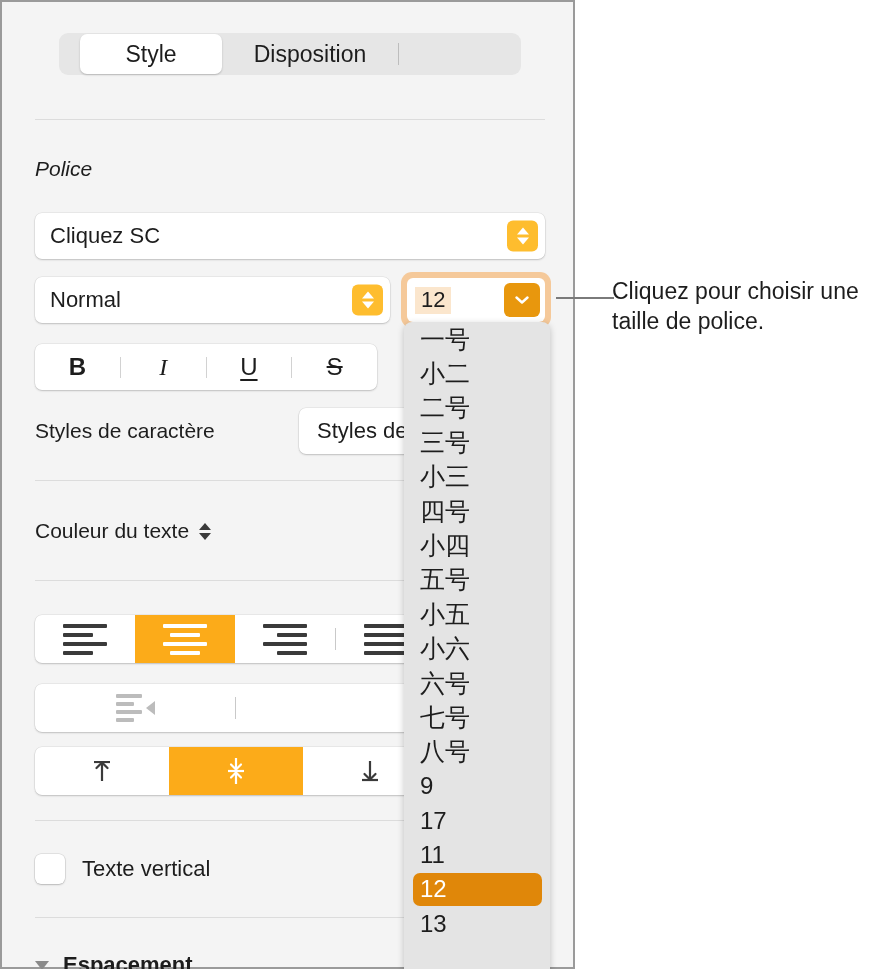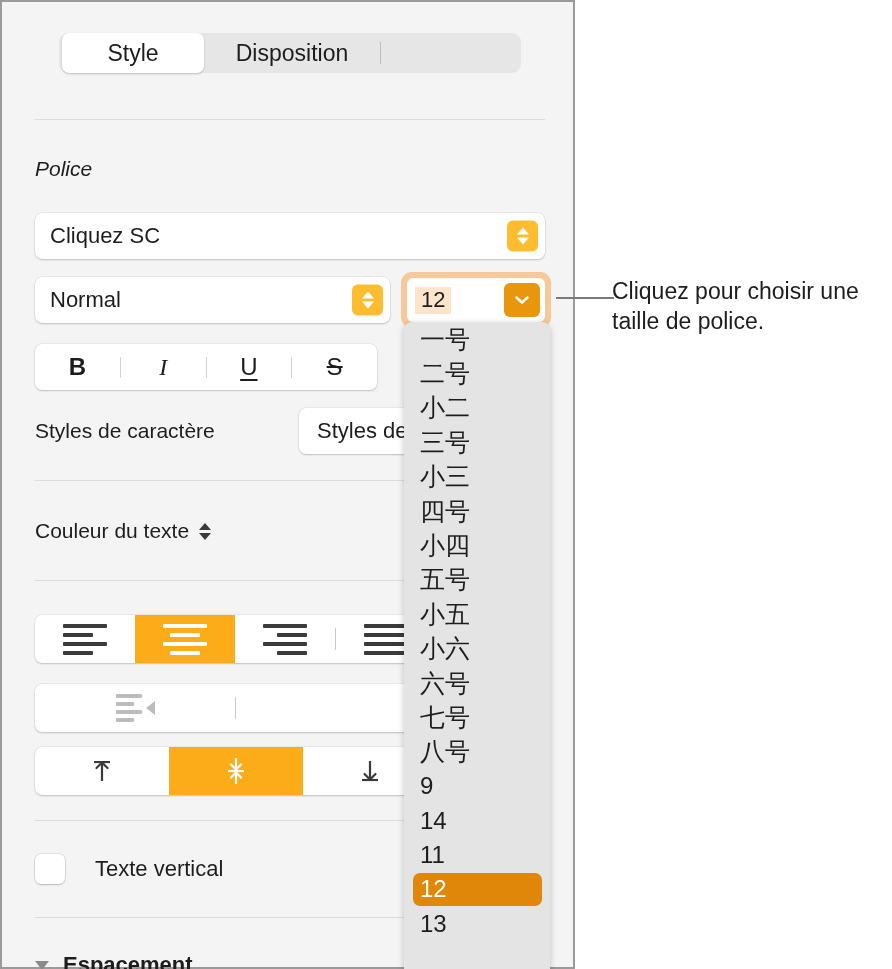--- a/index.html
+++ b/index.html
@@ -30,21 +30,21 @@
 
   
   .tabbar {
     position: absolute;
     left: 57px; top: 31px;
     width: 462px; height: 40px;
     background: #e6e6e6;
     border-radius: 9px;
     display: flex;
     align-items: center;
-    padding: 3px;
+    padding: 21px;
   }
   .tab {
     flex: 0 0 auto;
     height: 40px;
     display: flex; align-items: center; justify-content: center;
     font-size: 23px;
     color: #1d1d1d;
     border-radius: 7px;
     position: relative;
   }
@@ -219,21 +219,21 @@
 
   .valign-row { left: 33px; top: 745px; width: 402px; height: 48px; }
   .valign-row .seg { width: 170px; }
 
   
   .lines { display: flex; flex-direction: column; gap: 5px; }
   .lines b { display: block; height: 4px; background: #3a3a3a; border-radius: 1px; }
   .seg.on .lines b { background: #ffffff; }
 
   
-  .checkrow { position: absolute; left: 33px; top: 852px; display: flex; align-items: center; gap: 30px; }
+  .checkrow { position: absolute; left: 33px; top: 852px; display: flex; align-items: center; gap: 17px; }
   .cbox {
     width: 30px; height: 30px;
     background: #ffffff;
     border-radius: 6px;
     box-shadow: 0 1px 2px rgba(0,0,0,.18), 0 0 0 .5px rgba(0,0,0,.14);
   }
   .cbox-label { font-size: 22px; color: #1d1d1d; }
 
   
   .bottomrow { position: absolute; left: 33px; top: 950px; display: flex; align-items: center; gap: 14px; }
@@ -471,24 +471,24 @@
       <span class="btxt">Espacement</span>
     </div>
   </div>
 
   <div class="menu">
     <div class="menu-inner" id="menu-items">
         <div class="mitem">
           <span>一号</span>
         </div>
         <div class="mitem">
+          <span>小二</span>
+        </div>
+        <div class="mitem">
           <span>二号</span>
-        </div>
-        <div class="mitem">
-          <span>小二</span>
         </div>
         <div class="mitem">
           <span>三号</span>
         </div>
         <div class="mitem">
           <span>小三</span>
         </div>
         <div class="mitem">
           <span>四号</span>
         </div>
@@ -510,21 +510,21 @@
         <div class="mitem">
           <span>七号</span>
         </div>
         <div class="mitem">
           <span>八号</span>
         </div>
         <div class="mitem num">
           <span>9</span>
         </div>
         <div class="mitem num">
-          <span>14</span>
+          <span>17</span>
         </div>
         <div class="mitem num">
           <span>11</span>
         </div>
         <div class="mitem sel num">
           <span>12</span>
         </div>
         <div class="mitem num">
           <span>13</span>
         </div>

